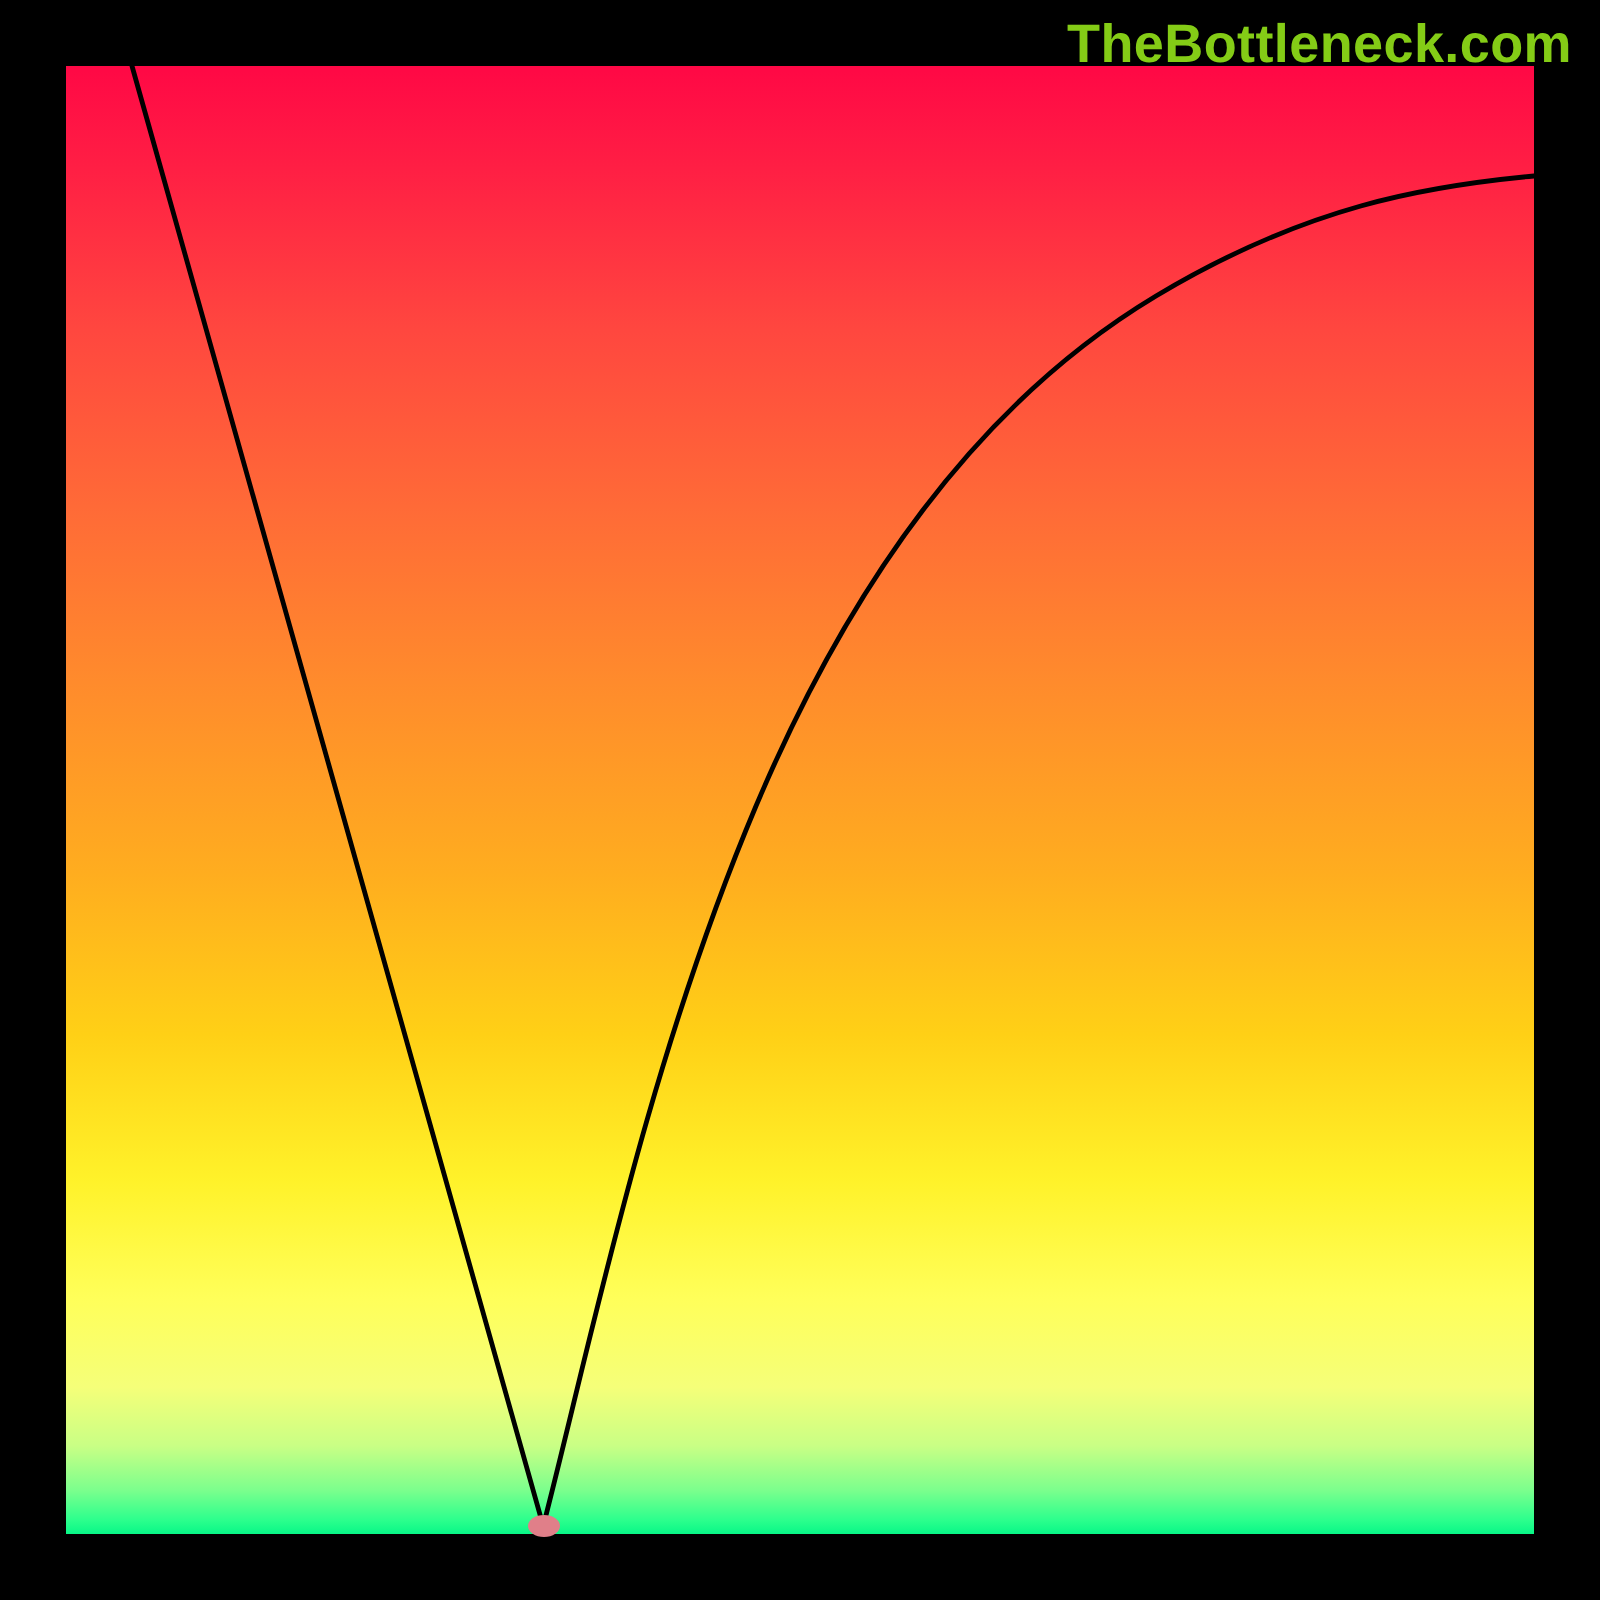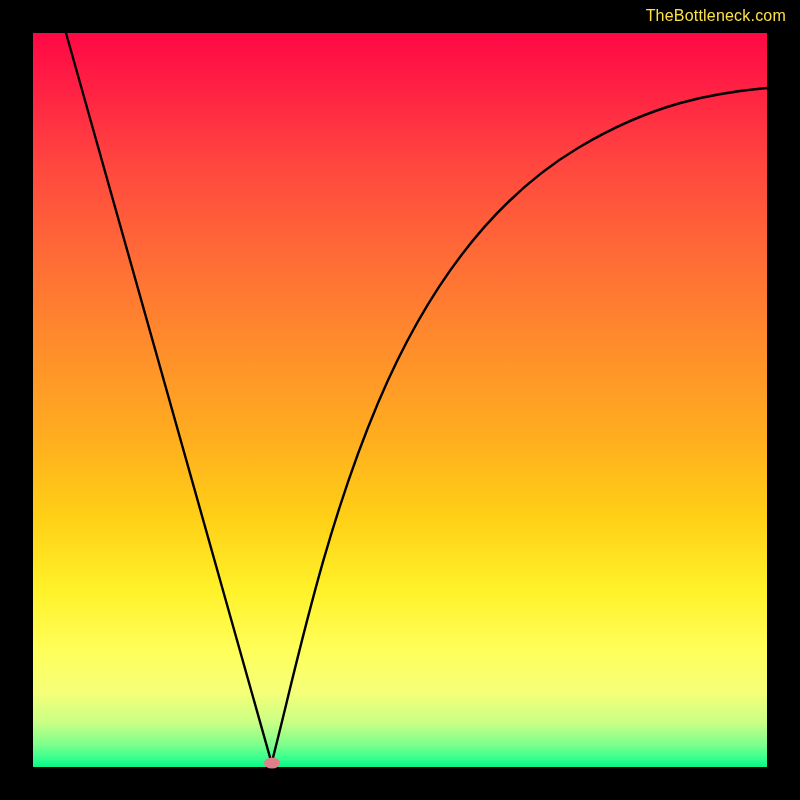--- a/index.html
+++ b/index.html
@@ -39,24 +39,24 @@
       #c9ff85 94%,
       #7cff8d 97%,
       #2eff8d 99%,
       #08f787 100%
     );
   }
   .watermark {
     position: absolute;
     top: 7px;
     right: 14px;
-    color: #fde047;
-    font-size: 16px;
+    color: #84cc16;
+    font-size: 27px;
     letter-spacing: 0.2px;
-    font-weight: 400;
+    font-weight: 700;
     user-select: none;
   }
   svg.curve {
     position: absolute;
     left: 0;
     top: 0;
     width: 734px;
     height: 734px;
     overflow: visible;
   }

